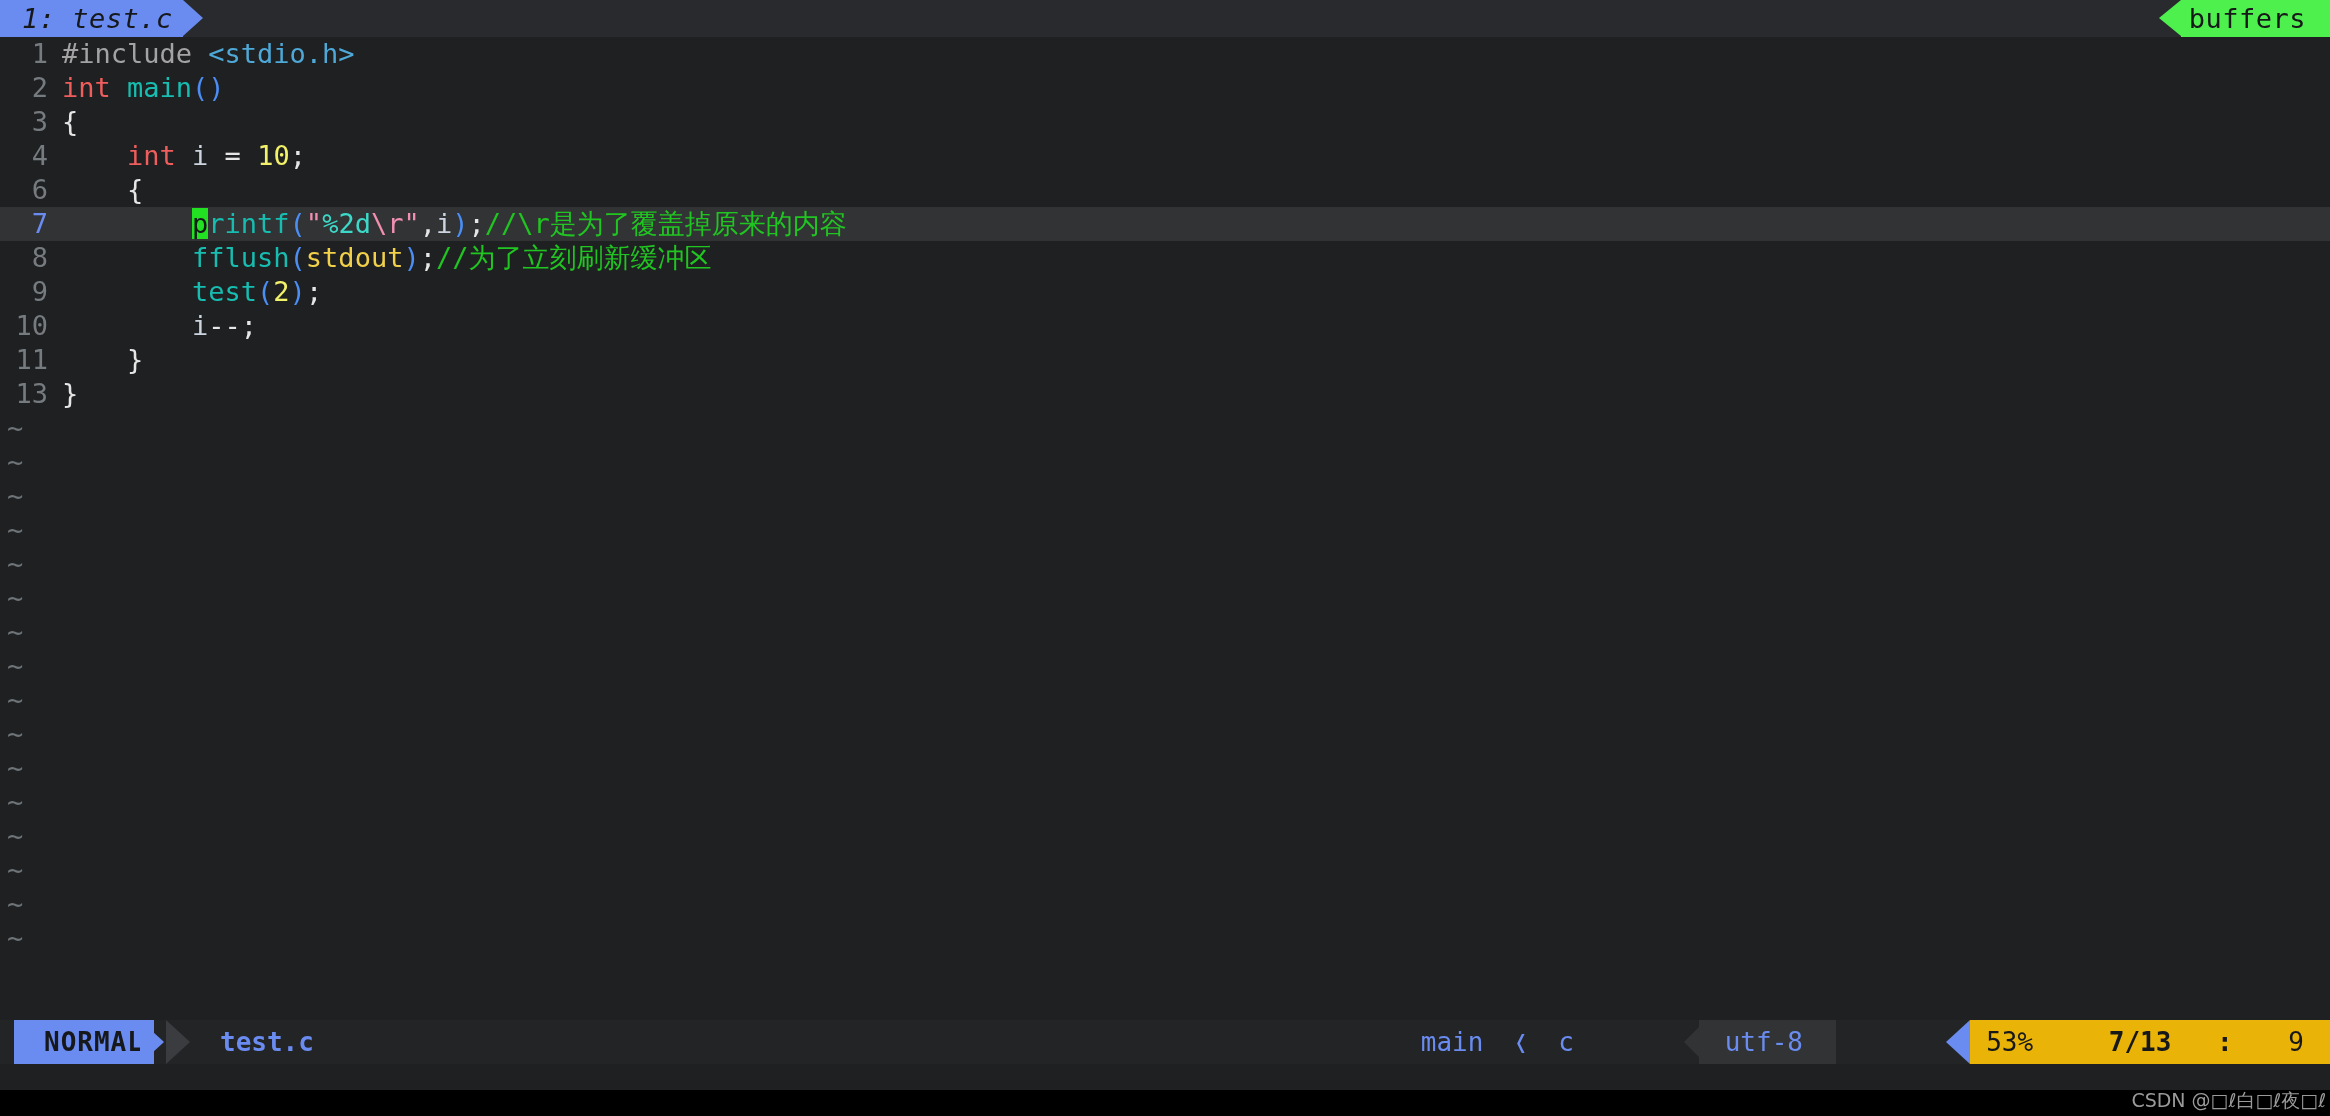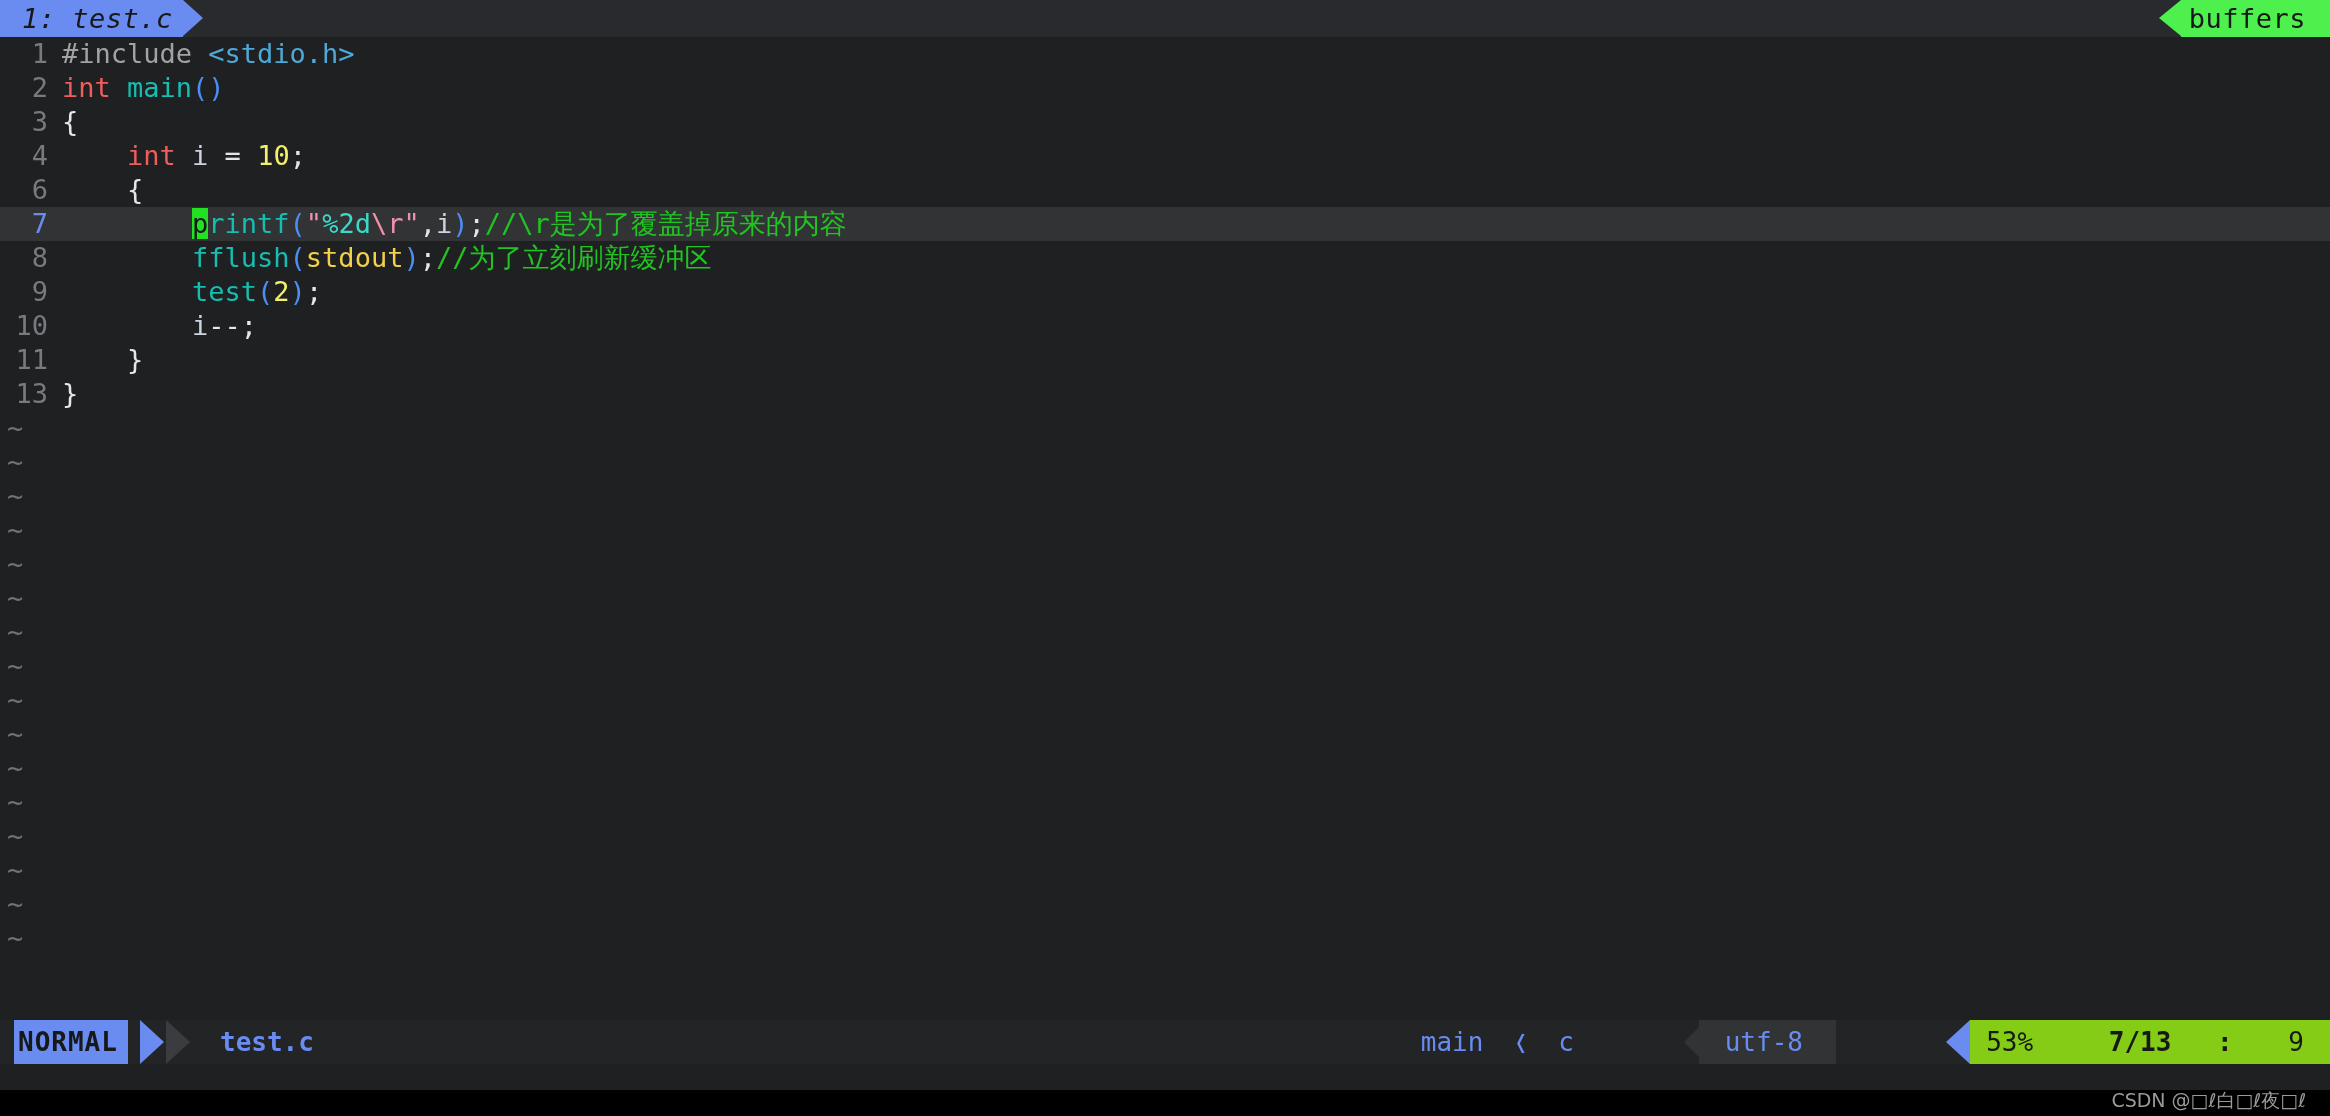--- a/index.html
+++ b/index.html
@@ -115,21 +115,21 @@
     position:absolute; left:0; bottom:26px;
     width:2330px; height:44px;
     background:#232426;
     font-size:26px;
   }
   .sl-mode {
     position:absolute; left:14px; top:0;
     height:44px; line-height:44px;
     background:#6a8cf0; color:#16181a;
     font-weight:bold;
-    padding:0 10px 0 4px;
+    padding:0 10px 0 30px;
     letter-spacing:1px;
     white-space:nowrap;
   }
   .sl-mode-arrow {
     position:absolute; top:0;
     width:0;height:0;
     border-top:22px solid transparent;
     border-bottom:22px solid transparent;
     border-left:24px solid #6a8cf0;
   }
@@ -164,38 +164,38 @@
   .sl-enc-arrow-l {
     position:absolute; top:0;
     width:0;height:0;
     border-top:22px solid transparent;
     border-bottom:22px solid transparent;
     border-right:22px solid #313335;
   }
   .sl-pos-block {
     position:absolute; top:0; right:0;
     height:44px;
-    background:#84cc16;
+    background:#eab308;
     color:#16181a;
     line-height:44px;
     padding:0 26px 0 16px;
     white-space:nowrap;
   }
   .sl-pos-arrow-l {
     position:absolute; top:0;
     width:0;height:0;
     border-top:22px solid transparent;
     border-bottom:22px solid transparent;
     border-right:24px solid #6a8cf0;
   }
   .sl-pos-block .bold { font-weight:bold; }
 
   
   #watermark {
-    position:absolute; right:24px; bottom:2px;
+    position:absolute; right:4px; bottom:2px;
     color:#9a9a9a;
     font-size:19px;
     font-family:"DejaVu Sans","Liberation Sans",sans-serif;
     white-space:nowrap;
   }
   #bottom-strip {
     position:absolute; left:0; bottom:0;
     width:2330px; height:26px;
     background:#000000;
   }

